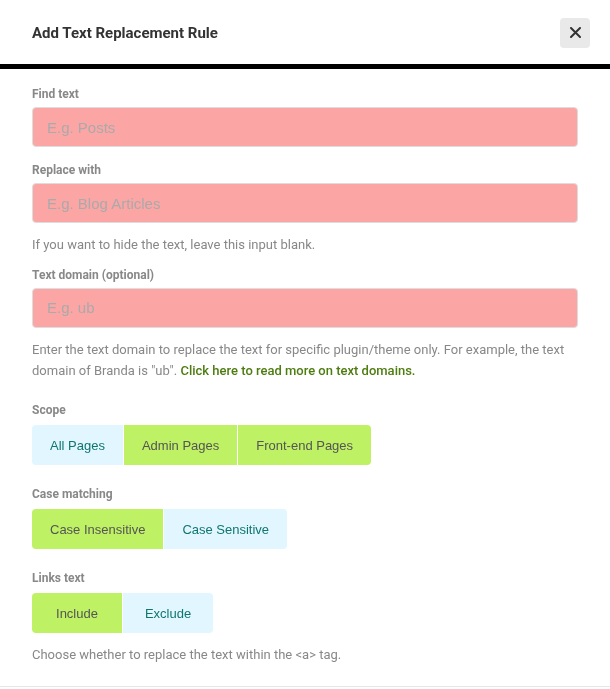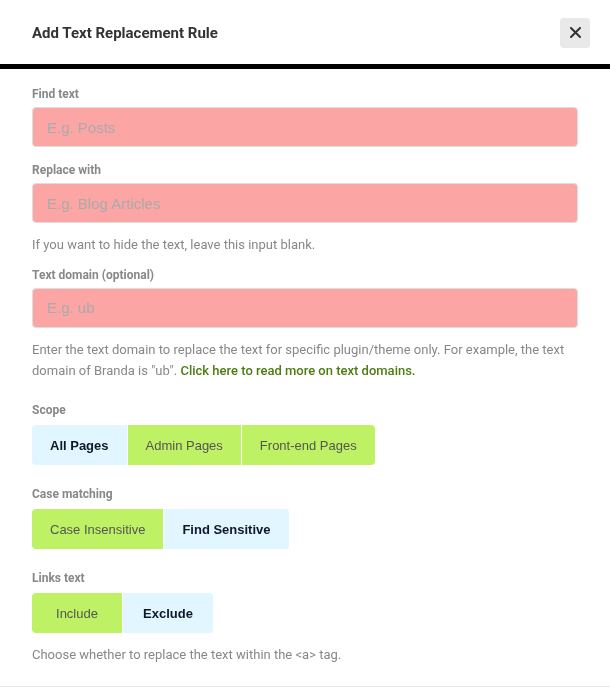--- a/index.html
+++ b/index.html
@@ -92,22 +92,22 @@
     padding: 0 18px;
     height: 40px;
     min-width: 90px;
     cursor: pointer;
     margin-right: 1px;
   }
   .seg-btn:first-child { border-radius: 4px 0 0 4px; }
   .seg-btn:last-child { border-radius: 0 4px 4px 0; margin-right: 0;}
   .seg-btn.active {
     background: #e1f6ff;
-    color: #0f172a;
-    font-weight: 700;
+    color: #0f766e;
+    font-weight: 400;
     text-align: center;
   }
   .footer {
     border-top: 1px solid #e6e6e6;
     padding: 20px 32px;
     display: flex;
     justify-content: space-between;
     align-items: center;
   }
 </style>
@@ -145,21 +145,21 @@
     <div class="section-label">Scope</div>
     <div class="seg-group">
       <button class="seg-btn active">All Pages</button>
       <button class="seg-btn">Admin Pages</button>
       <button class="seg-btn">Front-end Pages</button>
     </div>
 
     <div class="section-label">Case matching</div>
     <div class="seg-group">
       <button class="seg-btn">Case Insensitive</button>
-      <button class="seg-btn active">Find Sensitive</button>
+      <button class="seg-btn active">Case Sensitive</button>
     </div>
 
     <div class="section-label">Links text</div>
     <div class="seg-group">
       <button class="seg-btn">Include</button>
       <button class="seg-btn active">Exclude</button>
     </div>
     <p class="help-text">Choose whether to replace the text within the &lt;a&gt; tag.</p>
 
   </div>

